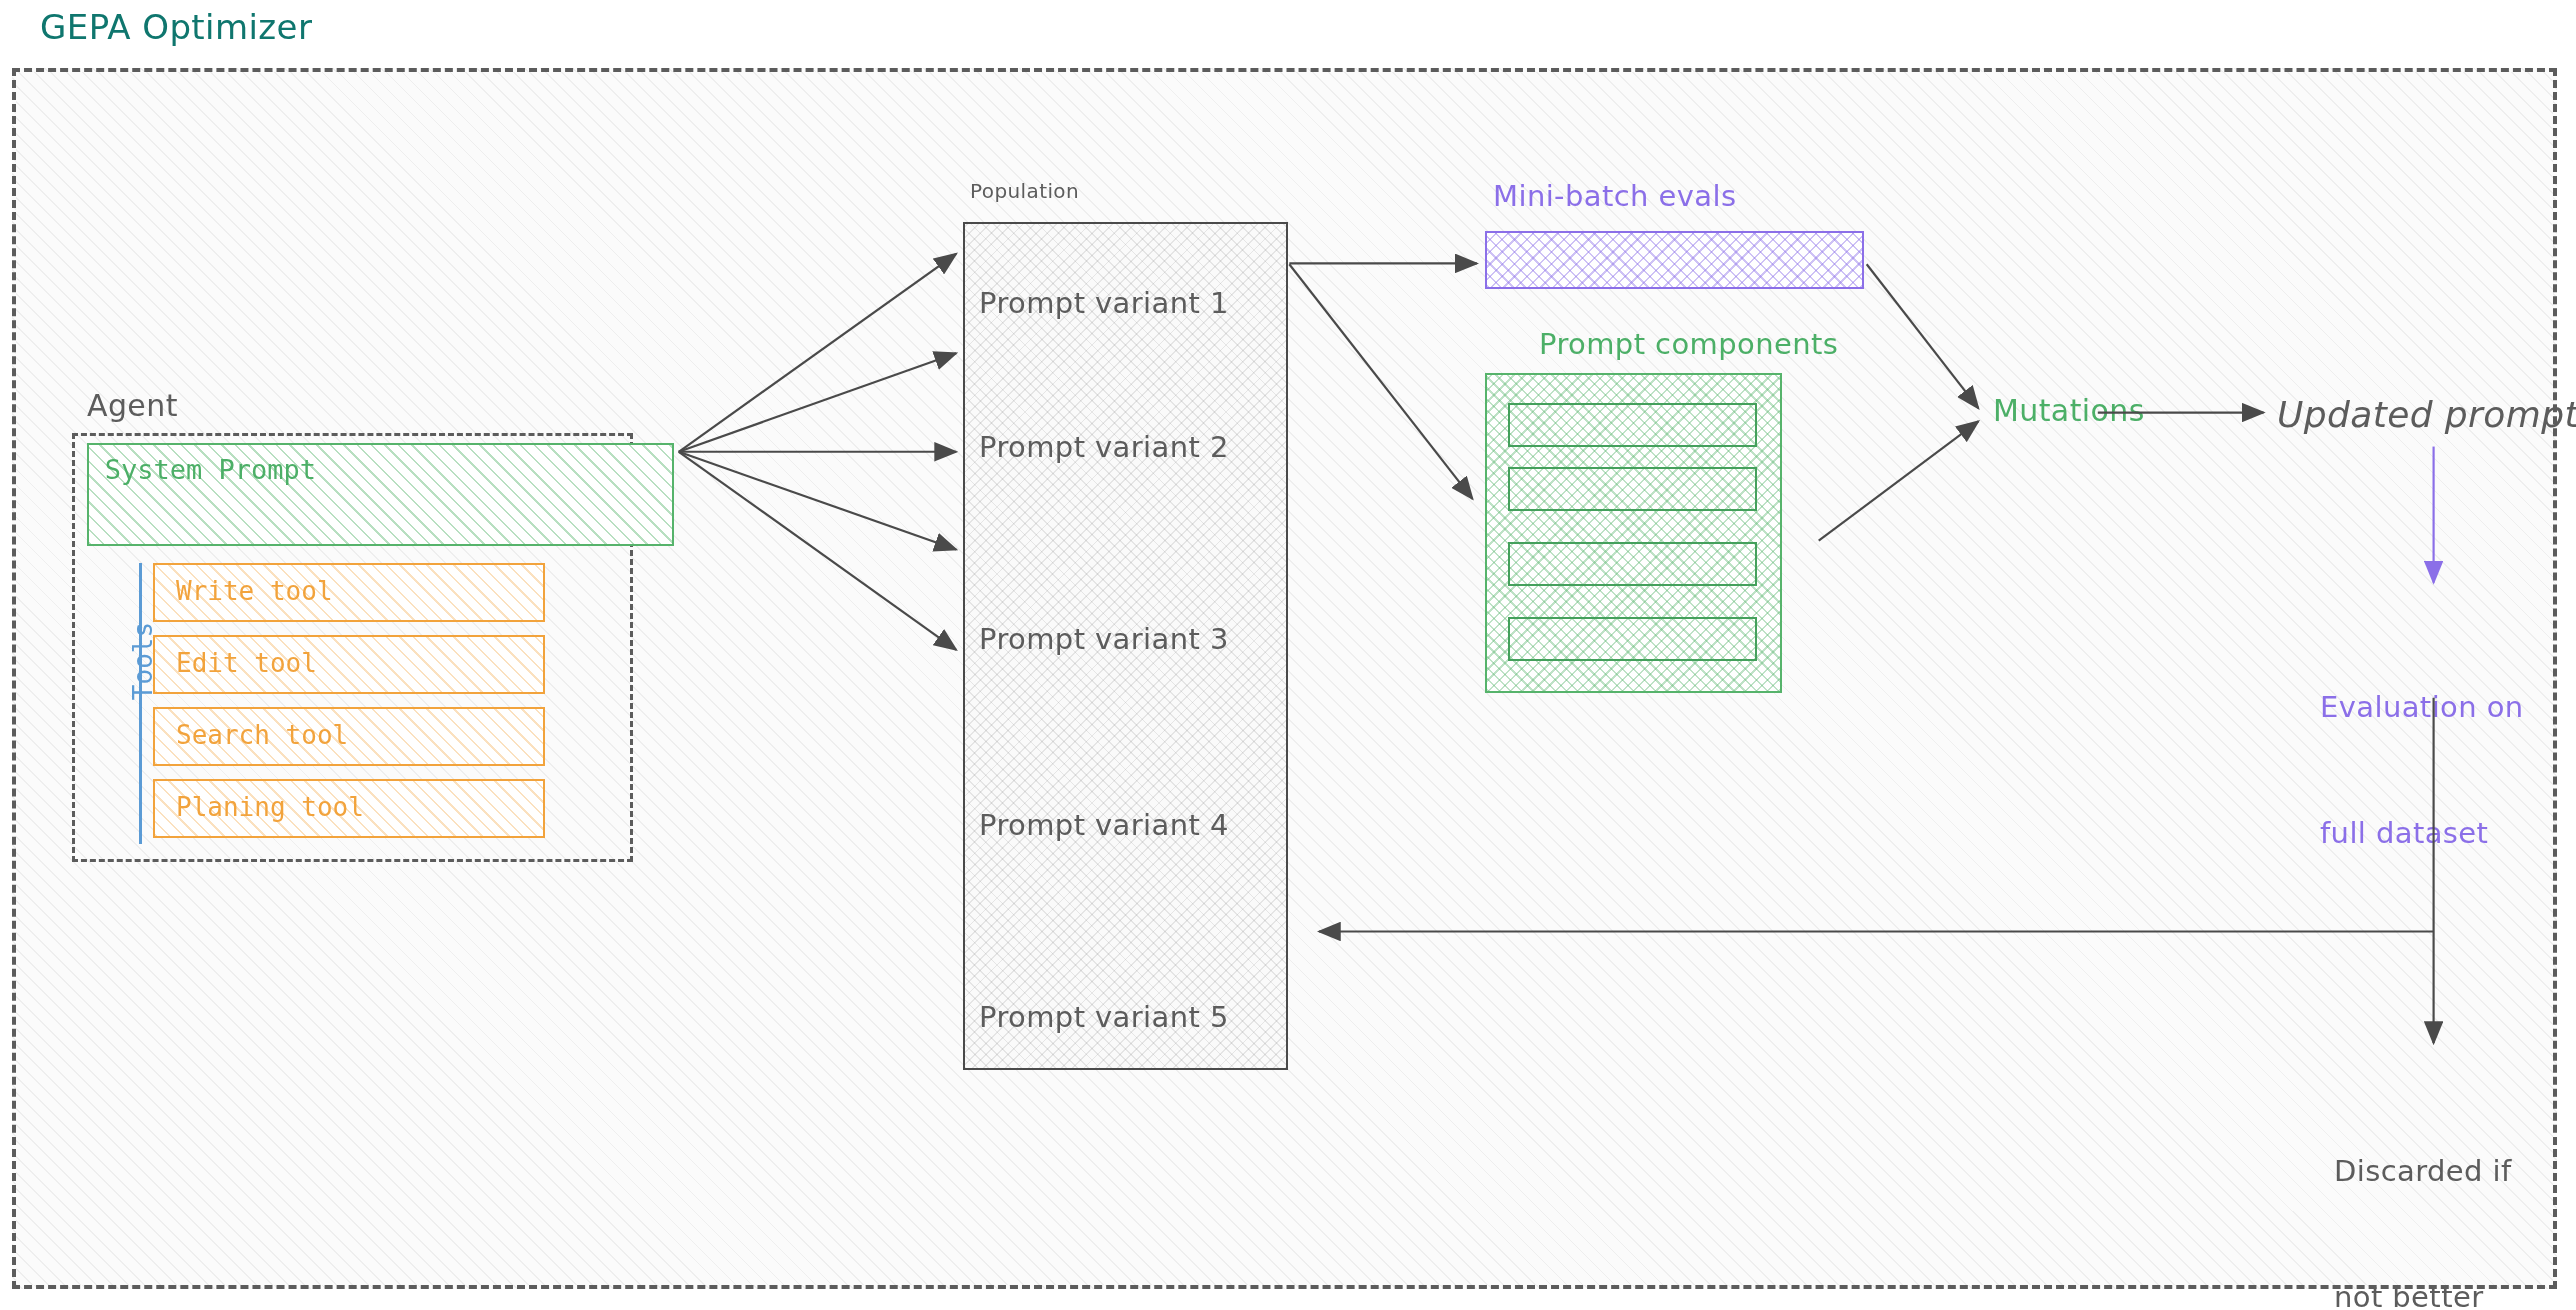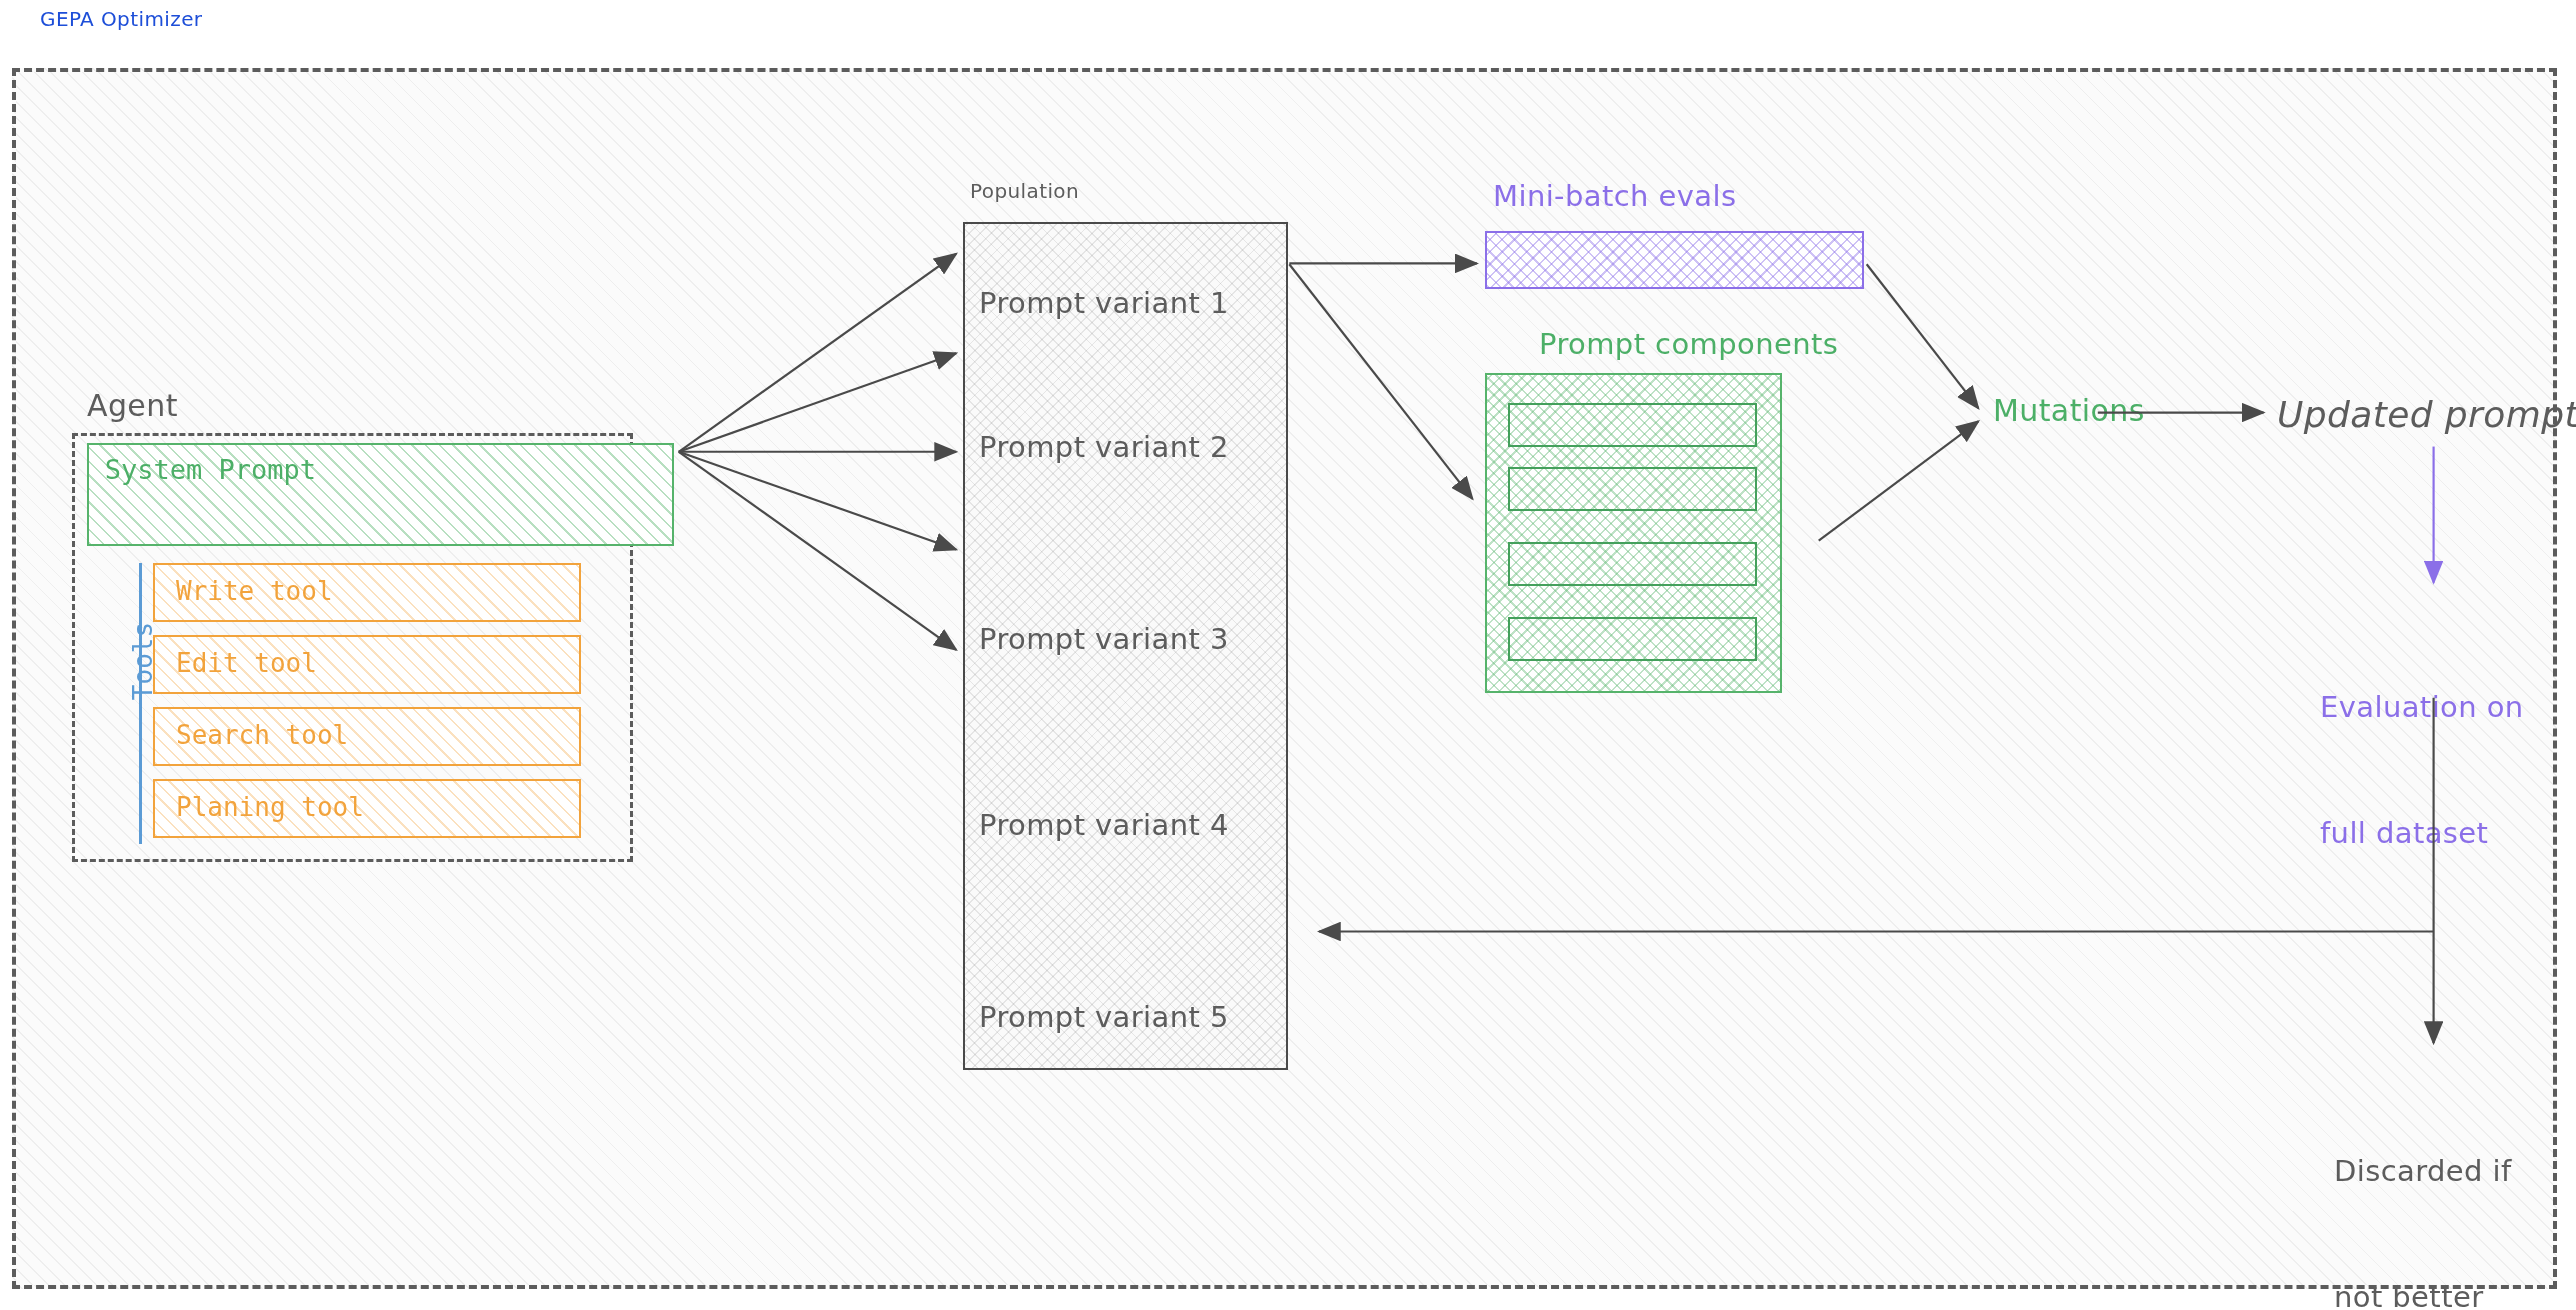--- a/index.html
+++ b/index.html
@@ -45,22 +45,22 @@
         45deg,
         rgba(140,140,140,0.11) 0px,
         rgba(140,140,140,0.11) 1.3px,
         rgba(0,0,0,0) 1.3px,
         rgba(0,0,0,0) 11.3px);
   }
   #diagram-title {
     position: absolute;
     left: 40px;
     top: 7px;
-    font-size: 20px;
-    color: #1d4ed8;
+    font-size: 34px;
+    color: #0f766e;
   }
 
   
   #agent-label {
     position: absolute;
     left: 87px;
     top: 388px;
     font-size: 30px;
     color: #5c5c5c;
   }
@@ -111,21 +111,21 @@
     width: 122px;
     font-size: 26px;
     color: #5b9bd5;
     transform: rotate(-90deg);
     transform-origin: center center;
     text-align: center;
   }
   .tool-box {
     position: absolute;
     left: 153px;
-    width: 428px;
+    width: 392px;
     height: 59px;
     border: 2.6px solid #f2a33c;
     box-sizing: border-box;
     background-color: #ffffff;
     background-image: repeating-linear-gradient(
         45deg,
         rgba(242,163,60,0.33) 0px,
         rgba(242,163,60,0.33) 1.7px,
         rgba(0,0,0,0) 1.7px,
         rgba(0,0,0,0) 9.6px);

